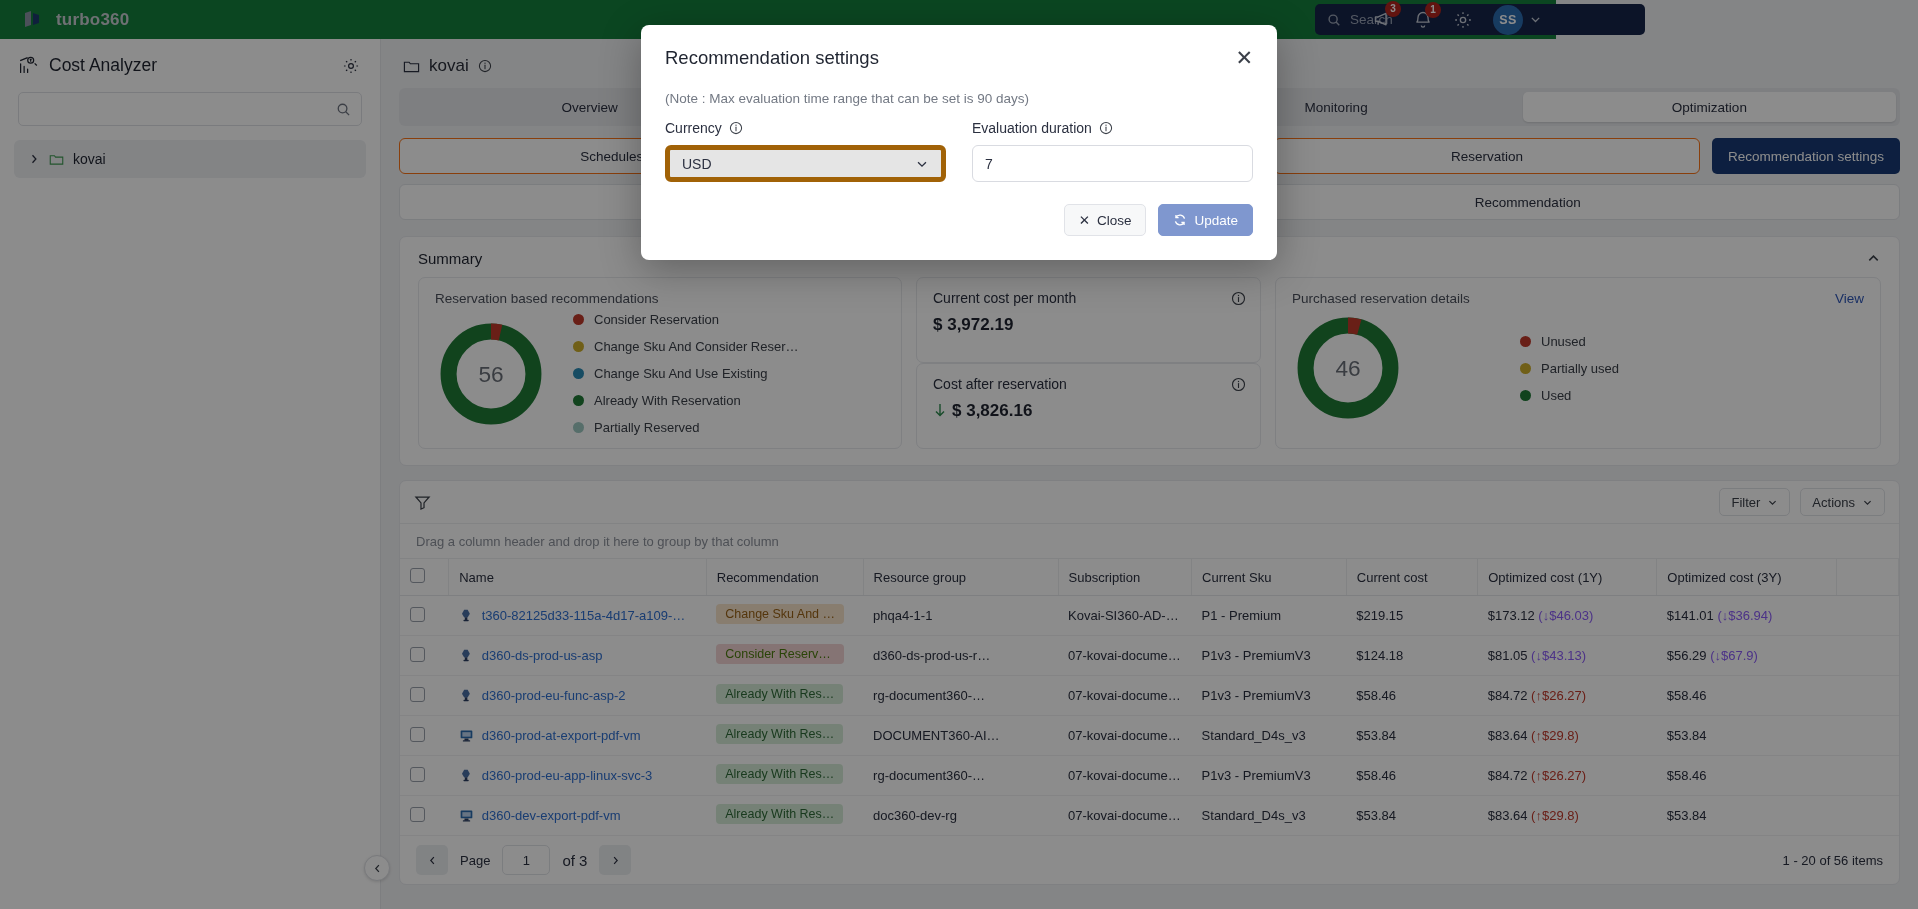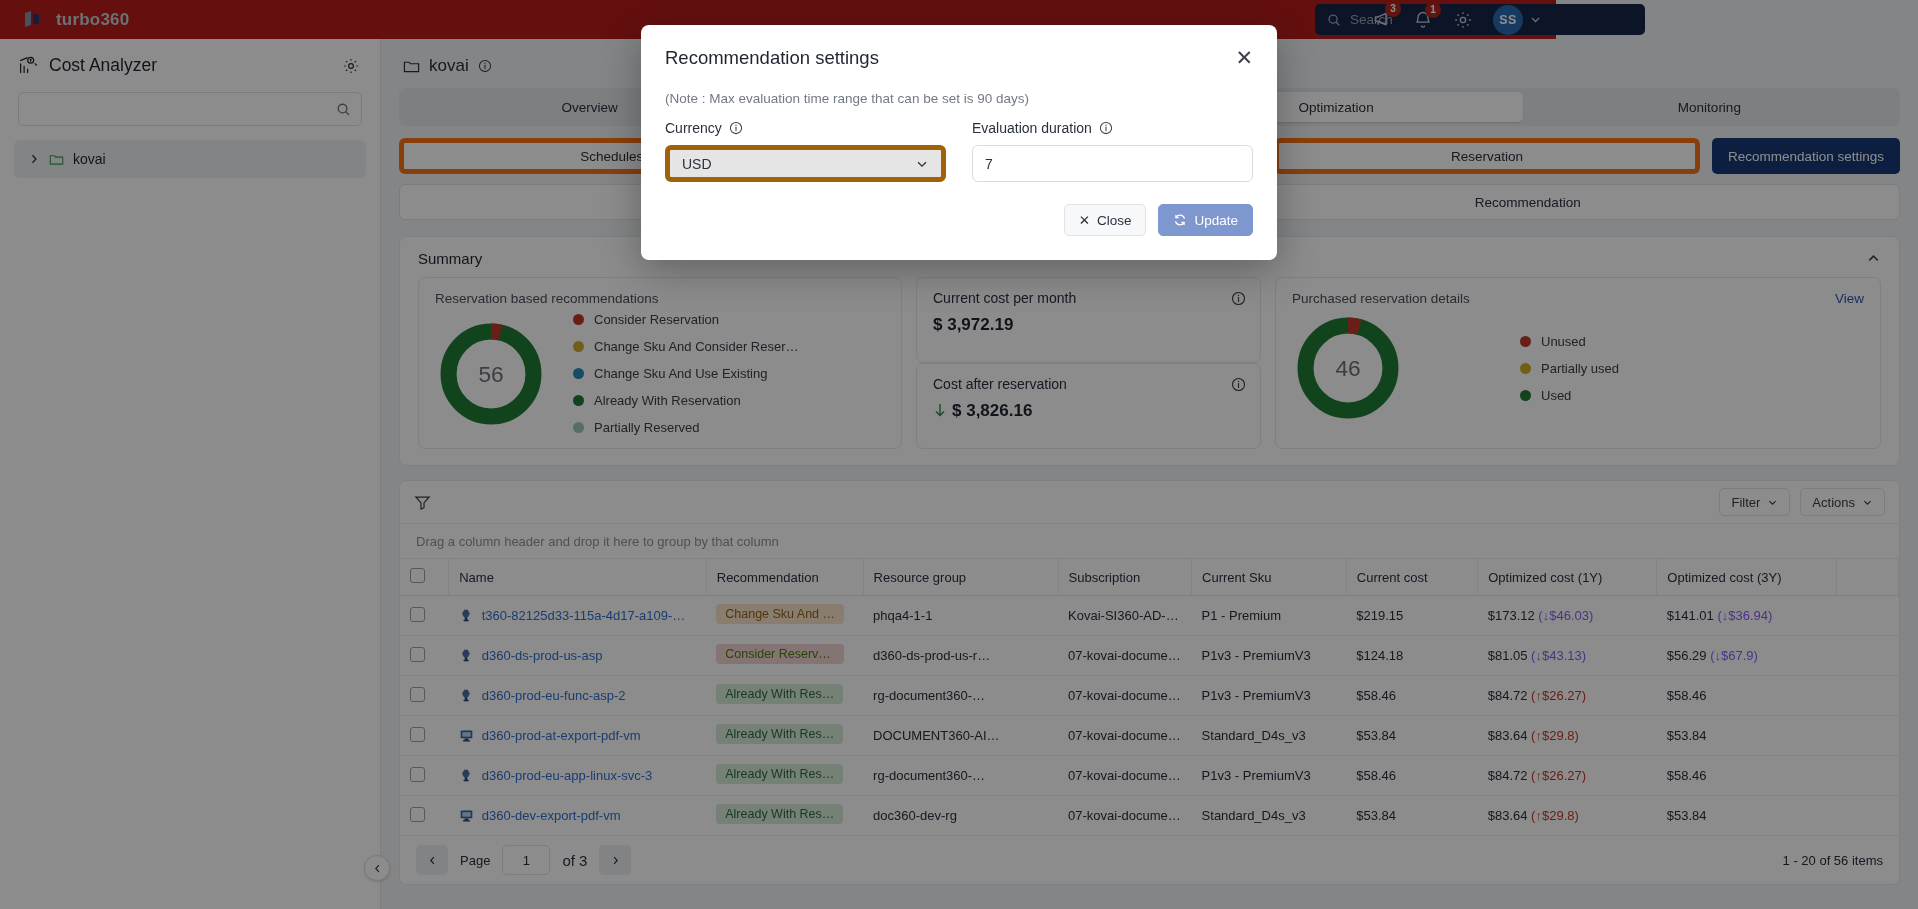--- a/index.html
+++ b/index.html
@@ -11,21 +11,21 @@
   }
   #root { position: relative; width: 1918px; height: 909px; }
 
   
   .page { position: absolute; inset: 0; }
   .scrim { position: absolute; inset: 0; background: rgba(0,0,0,0.45); z-index: 50; }
 
   
   .topbar {
     position: absolute; top:0; left:0; width:1556px; height:39px;
-    background:#b91c1c; display:flex; align-items:center; z-index:5;
+    background:#15803d; display:flex; align-items:center; z-index:5;
   }
   .brand { display:flex; align-items:center; gap:12px; padding-left:22px; width:340px;}
   .logo-mark { width:22px; height:22px; position:relative; }
   .brand-name { color:#c9ccd2; font-size:17px; font-weight:700; letter-spacing:.2px; }
   .searchwrap {
     position:absolute; left:1315px; top:4px; width:330px; height:31px;
     background:#16254a; border-radius:5px; display:flex; align-items:center; gap:9px; padding:0 12px;
   }
   .searchwrap .ph { color:#9aa3b5; font-size:13.5px; }
   .topicons { position:absolute; right:14px; top:0; height:39px; display:flex; align-items:center; gap:20px; }
@@ -70,21 +70,21 @@
     margin:12px 18px 0 18px; height:38px; background:#e6e8ec; border-radius:6px;
     display:flex; align-items:center; padding:4px;
   }
   .tab { flex:1; height:30px; display:flex; align-items:center; justify-content:center;
          font-size:13.5px; color:#2b3040; border-radius:5px; cursor:pointer; }
   .tab.active { background:#fff; box-shadow:0 1px 2px rgba(0,0,0,.12); font-weight:400;}
 
   .subrow { margin:12px 18px 0 18px; display:flex; align-items:center; gap:0; }
   .pillgroup { flex:1; display:flex; gap:0; }
   .pill {
-    flex:1; height:36px; border:5px solid #f97316; background:#fff; border-radius:6px;
+    flex:1; height:36px; border:1px solid #f97316; background:#fff; border-radius:6px;
     display:flex; align-items:center; justify-content:center; font-size:13.5px; color:#2b3040;
     cursor:pointer; margin-right:12px;
   }
   .btn-primary {
     background:#183a75; color:#fff; font-size:13.5px; border:0; border-radius:5px;
     padding:0 16px; height:36px; cursor:pointer; font-family:inherit; white-space:nowrap;
   }
   .subrow2 { margin:10px 18px 0 18px; display:flex; gap:12px;}
   .pill2 {
     flex:1; height:36px; border:1px solid #e1e3e8; background:#fff; border-radius:6px;
@@ -325,25 +325,25 @@
       </span>
     </div>
 
     <div class="tabstrip">
       <div class="tab">
             <span>Overview</span>
           </div>
       <div class="tab">
             <span>Analytics</span>
           </div>
+      <div class="tab">
+            <span>Monitoring</span>
+          </div>
       <div class="tab active">
             <span>Optimization</span>
-          </div>
-      <div class="tab">
-            <span>Monitoring</span>
           </div>
     </div>
 
     <div class="subrow">
       <div class="pillgroup">
         <div class="pill">
               <span>Schedules</span>
             </div>
         <div class="pill">
               <span>Rightsizing</span>

